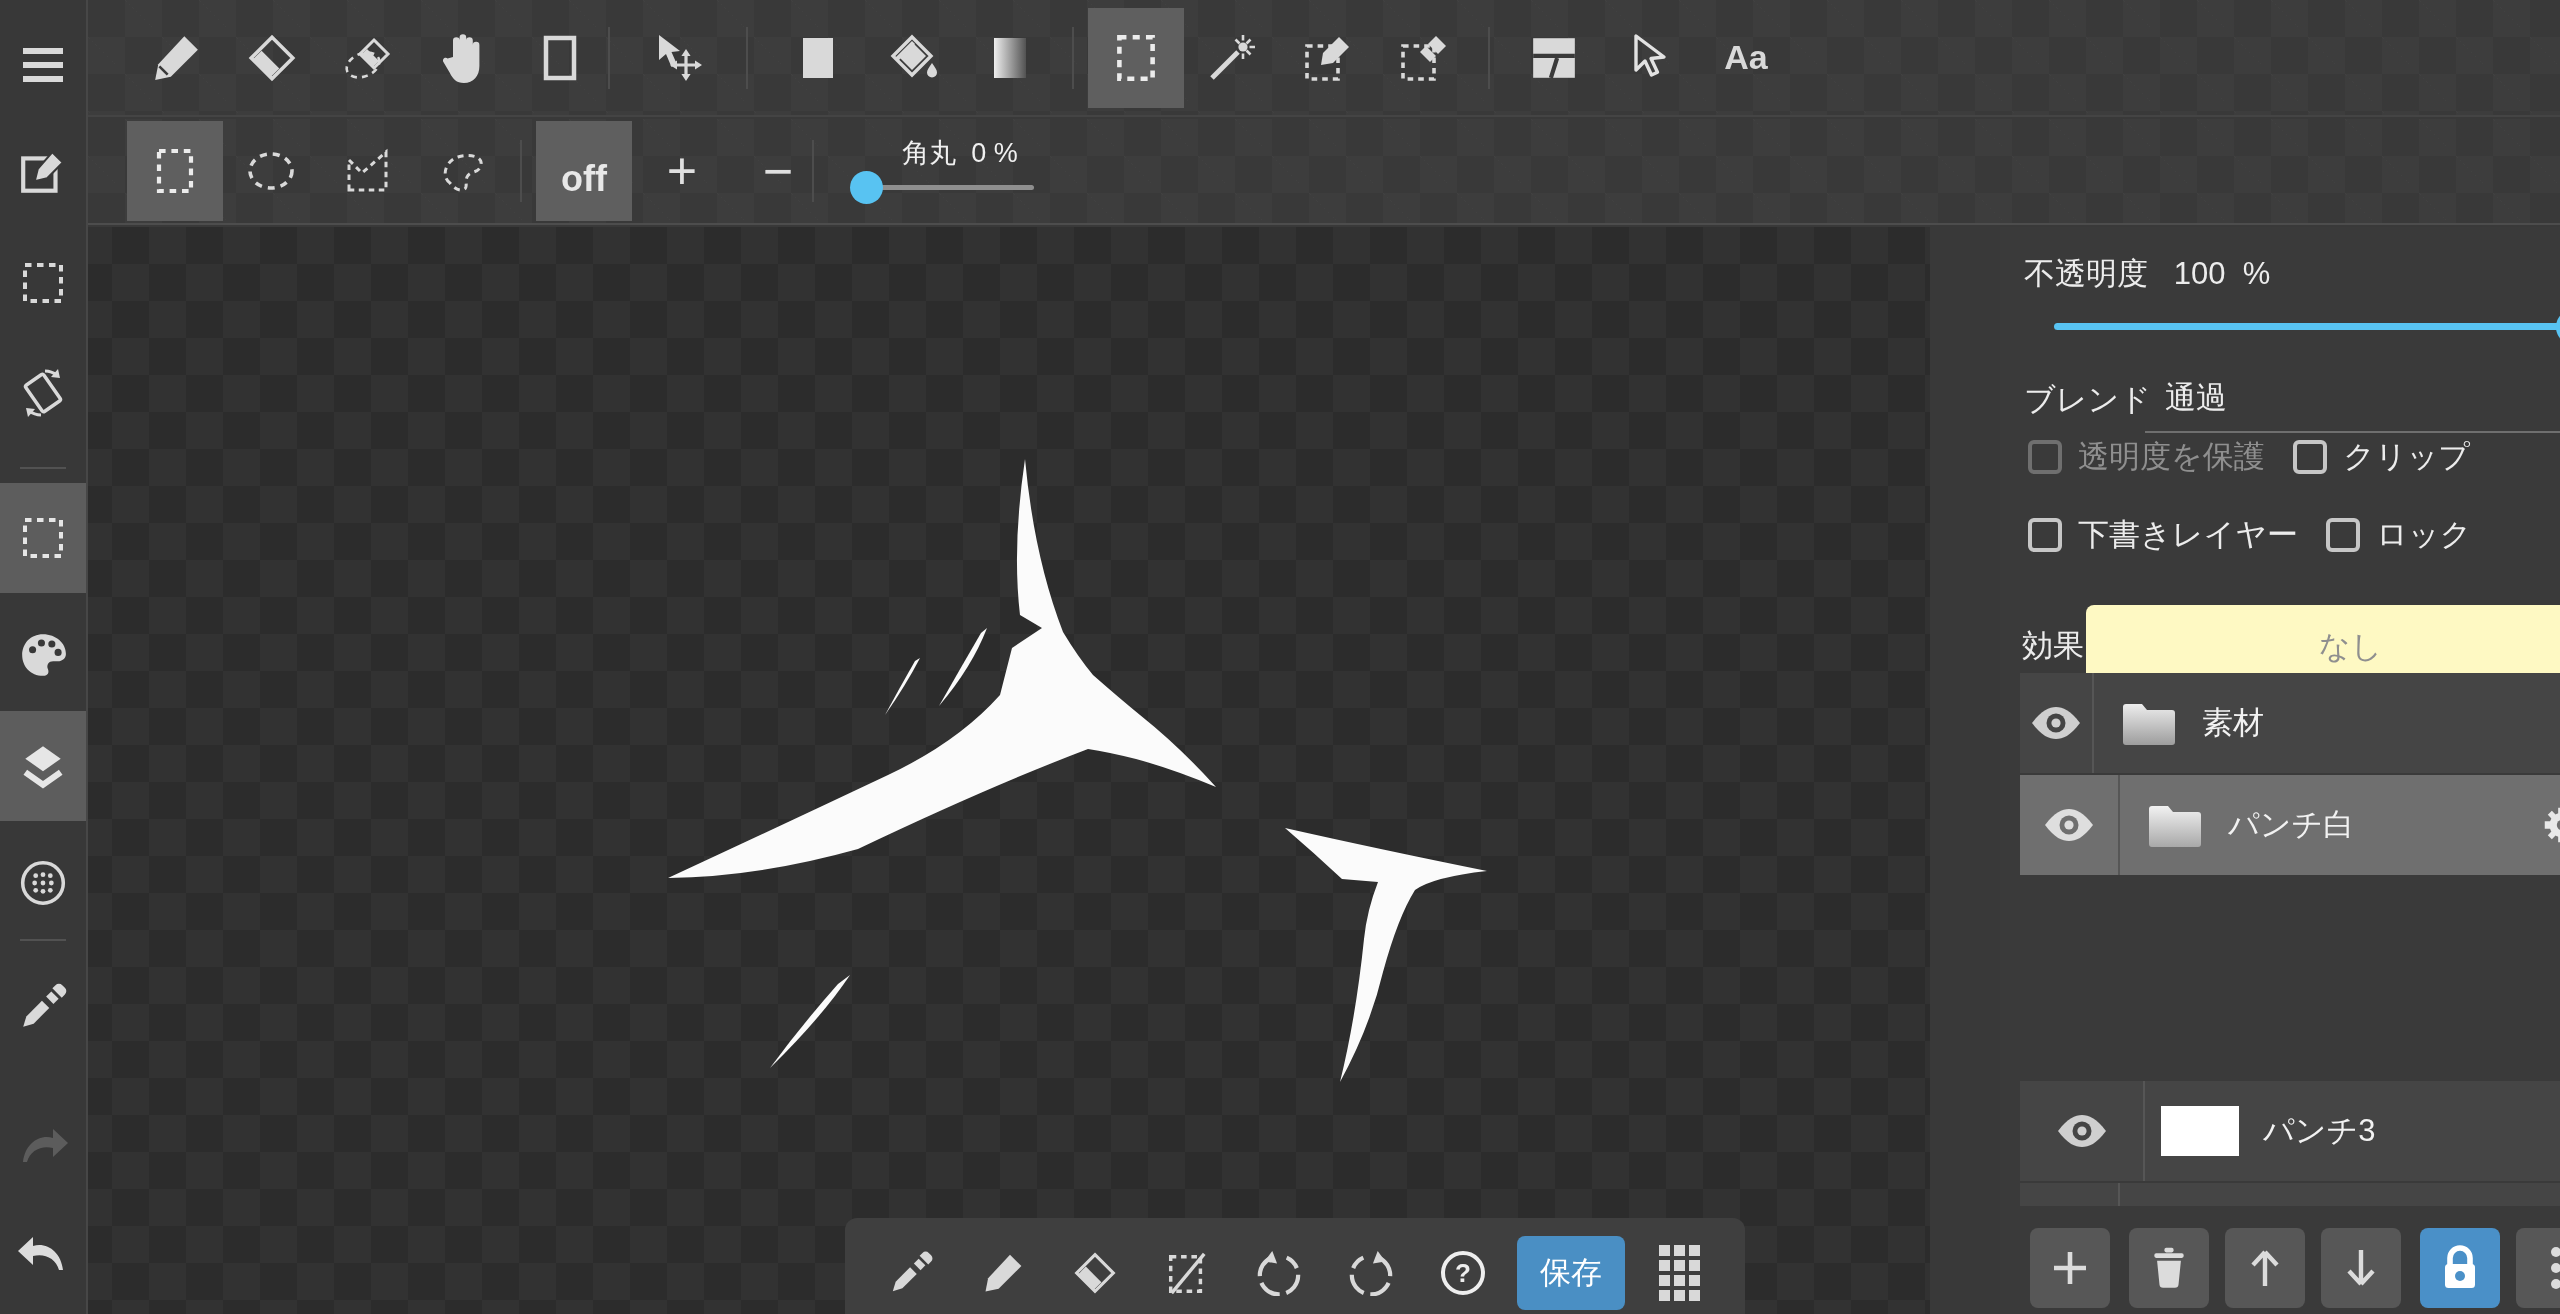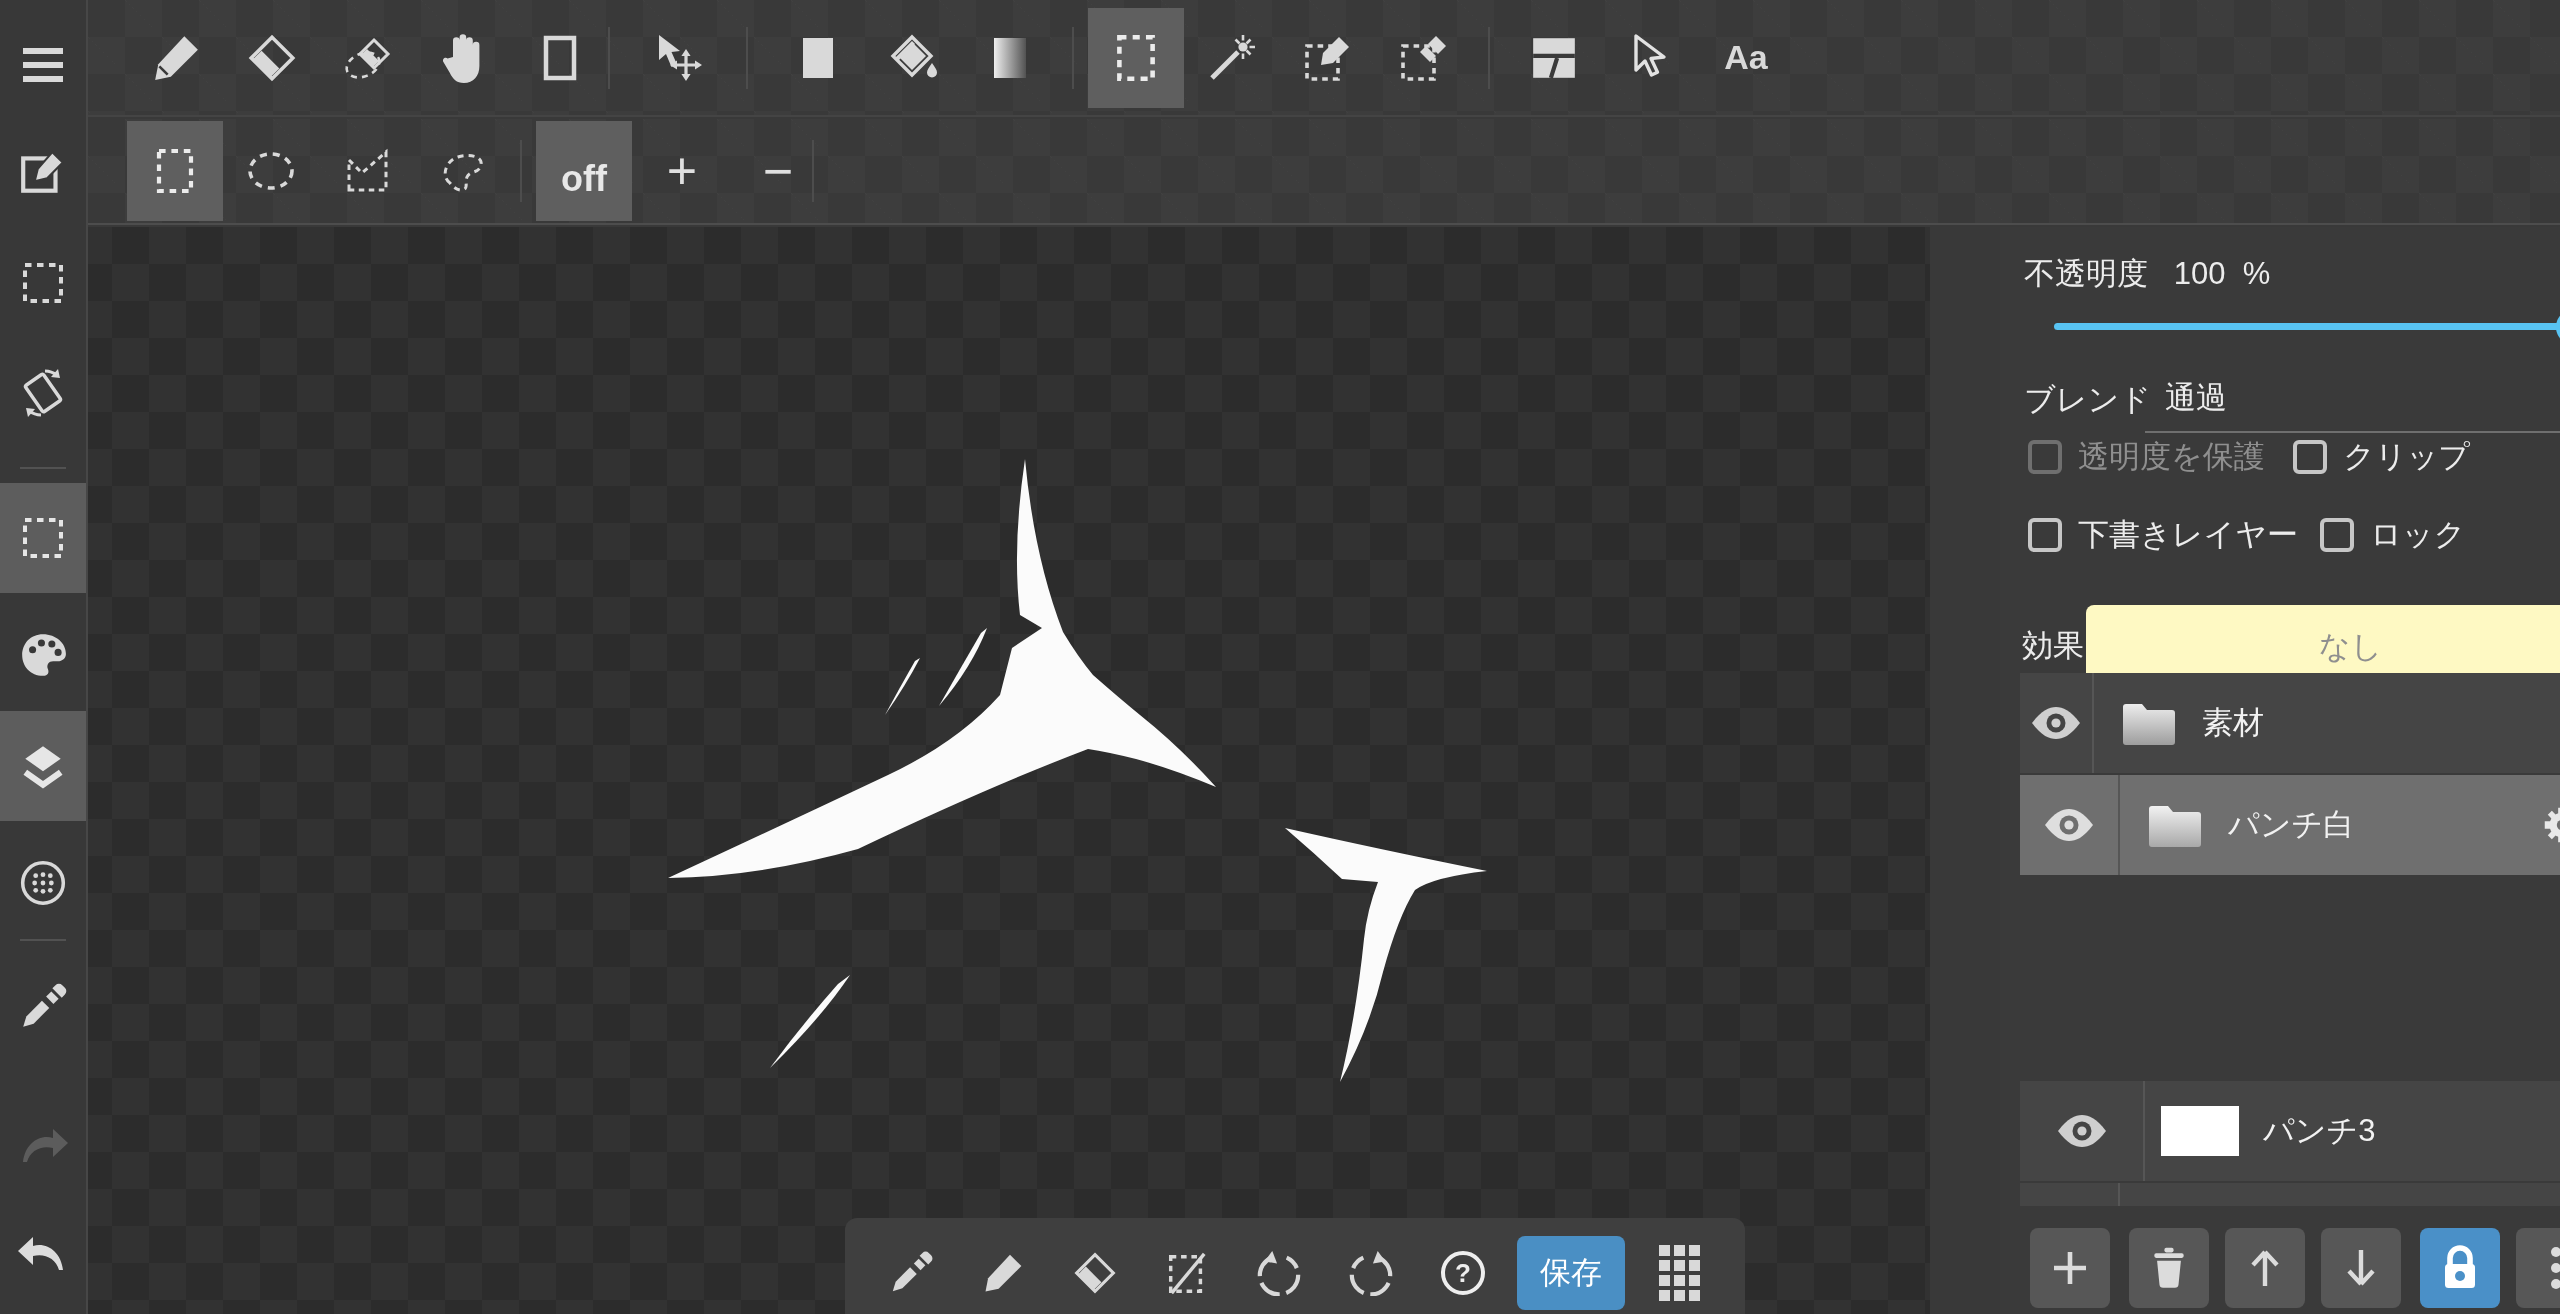--- a/index.html
+++ b/index.html
@@ -375,20 +375,27 @@
     <div class="tbtn active" style="margin-left:14px;">
       <span class="off-label">off</span>
     </div>
     <div class="tbtn" style="margin-left:2px;">
       <span class="pm-label">+</span>
     </div>
     <div class="tbtn">
       <span class="pm-label">−</span>
     </div>
     <div class="tdiv" style="margin-left:-14px;"></div>
+    <div id="corner-group">
+      <div id="corner-label-row">
+        <span>角丸</span>&nbsp;&nbsp;<span>0</span>&nbsp;<span>%</span>
+      </div>
+      <div id="corner-track"></div>
+      <div id="corner-knob"></div>
+    </div>
   </div>
 
   <div id="canvas">
     <svg width="1842" height="1087" viewBox="0 0 1842 1087">
       <g fill="#fbfbfb">
         <path d="M937,232 Q946,330 975,405 Q990,430 1005,448 Q1030,470 1052,488 Q1092,520 1128,560 Q1085,542 1048,532 Q1020,525 1000,522 Q900,560 770,622 Q670,650 580,651 Q690,600 800,548 Q870,515 912,468 L924,421 L954,401 L932,388 Q924,320 937,232 Z"></path>
         <path d="M1197,601 Q1290,622 1399,644 Q1345,650 1327,663 Q1310,690 1295,745 Q1282,800 1252,855 Q1268,790 1276,712 Q1279,683 1290,655 L1254,652 Q1225,625 1197,601 Z"></path>
         <path d="M899,401 Q884,440 851,479 Q872,442 893,406 Z"></path>
         <path d="M832,431 Q818,458 797,488 Q812,460 827,434 Z"></path>
         <path d="M762,748 Q734,790 682,841 Q712,800 750,757 Z"></path>
@@ -419,21 +426,21 @@
       <span class="cb-group" style="margin-left:24px;">
         <span class="cb"></span>
         <span class="jp">クリップ</span>
       </span>
     </div>
     <div class="cb-row" style="left:28px; top:287px;">
       <span class="cb-group">
         <span class="cb"></span>
         <span class="jp">下書きレイヤー</span>
       </span>
-      <span class="cb-group" style="margin-left:18px;">
+      <span class="cb-group" style="margin-left:24px;">
         <span class="cb"></span>
         <span class="jp">ロック</span>
       </span>
     </div>
 
     <div id="effect-label" class="jp">効果</div>
     <div id="effect-btn">
       <span class="jp jp-dim">なし</span>
     </div>
 

